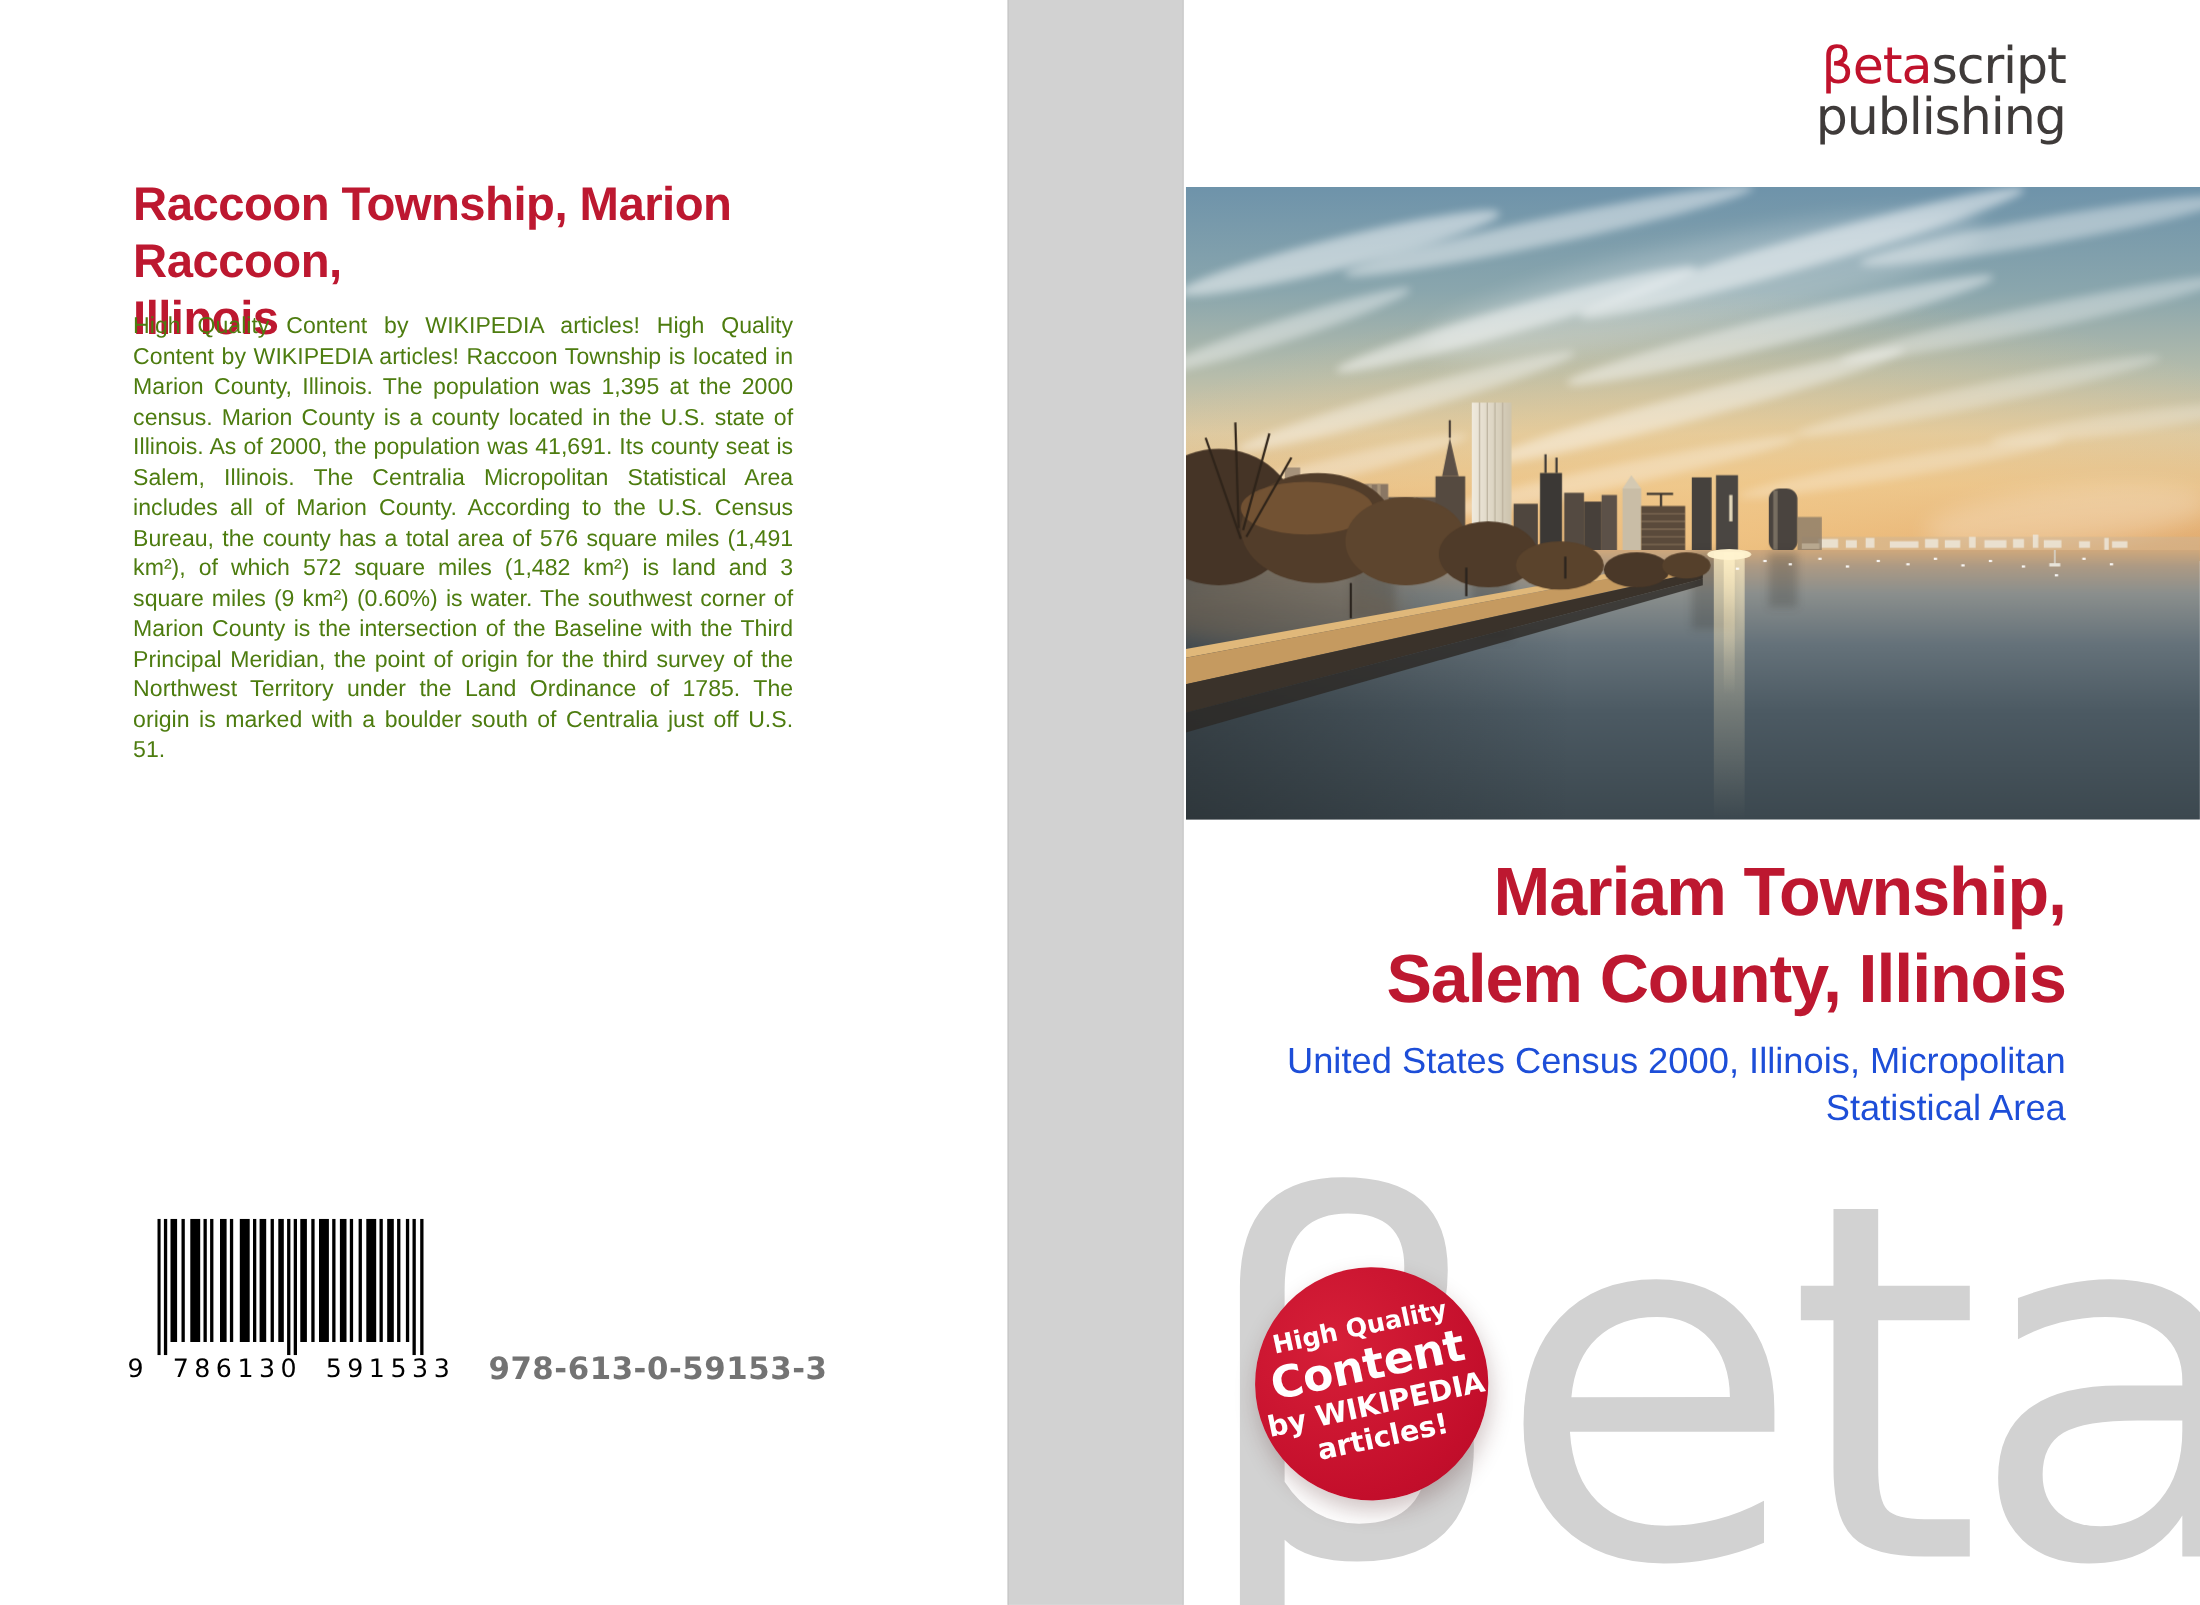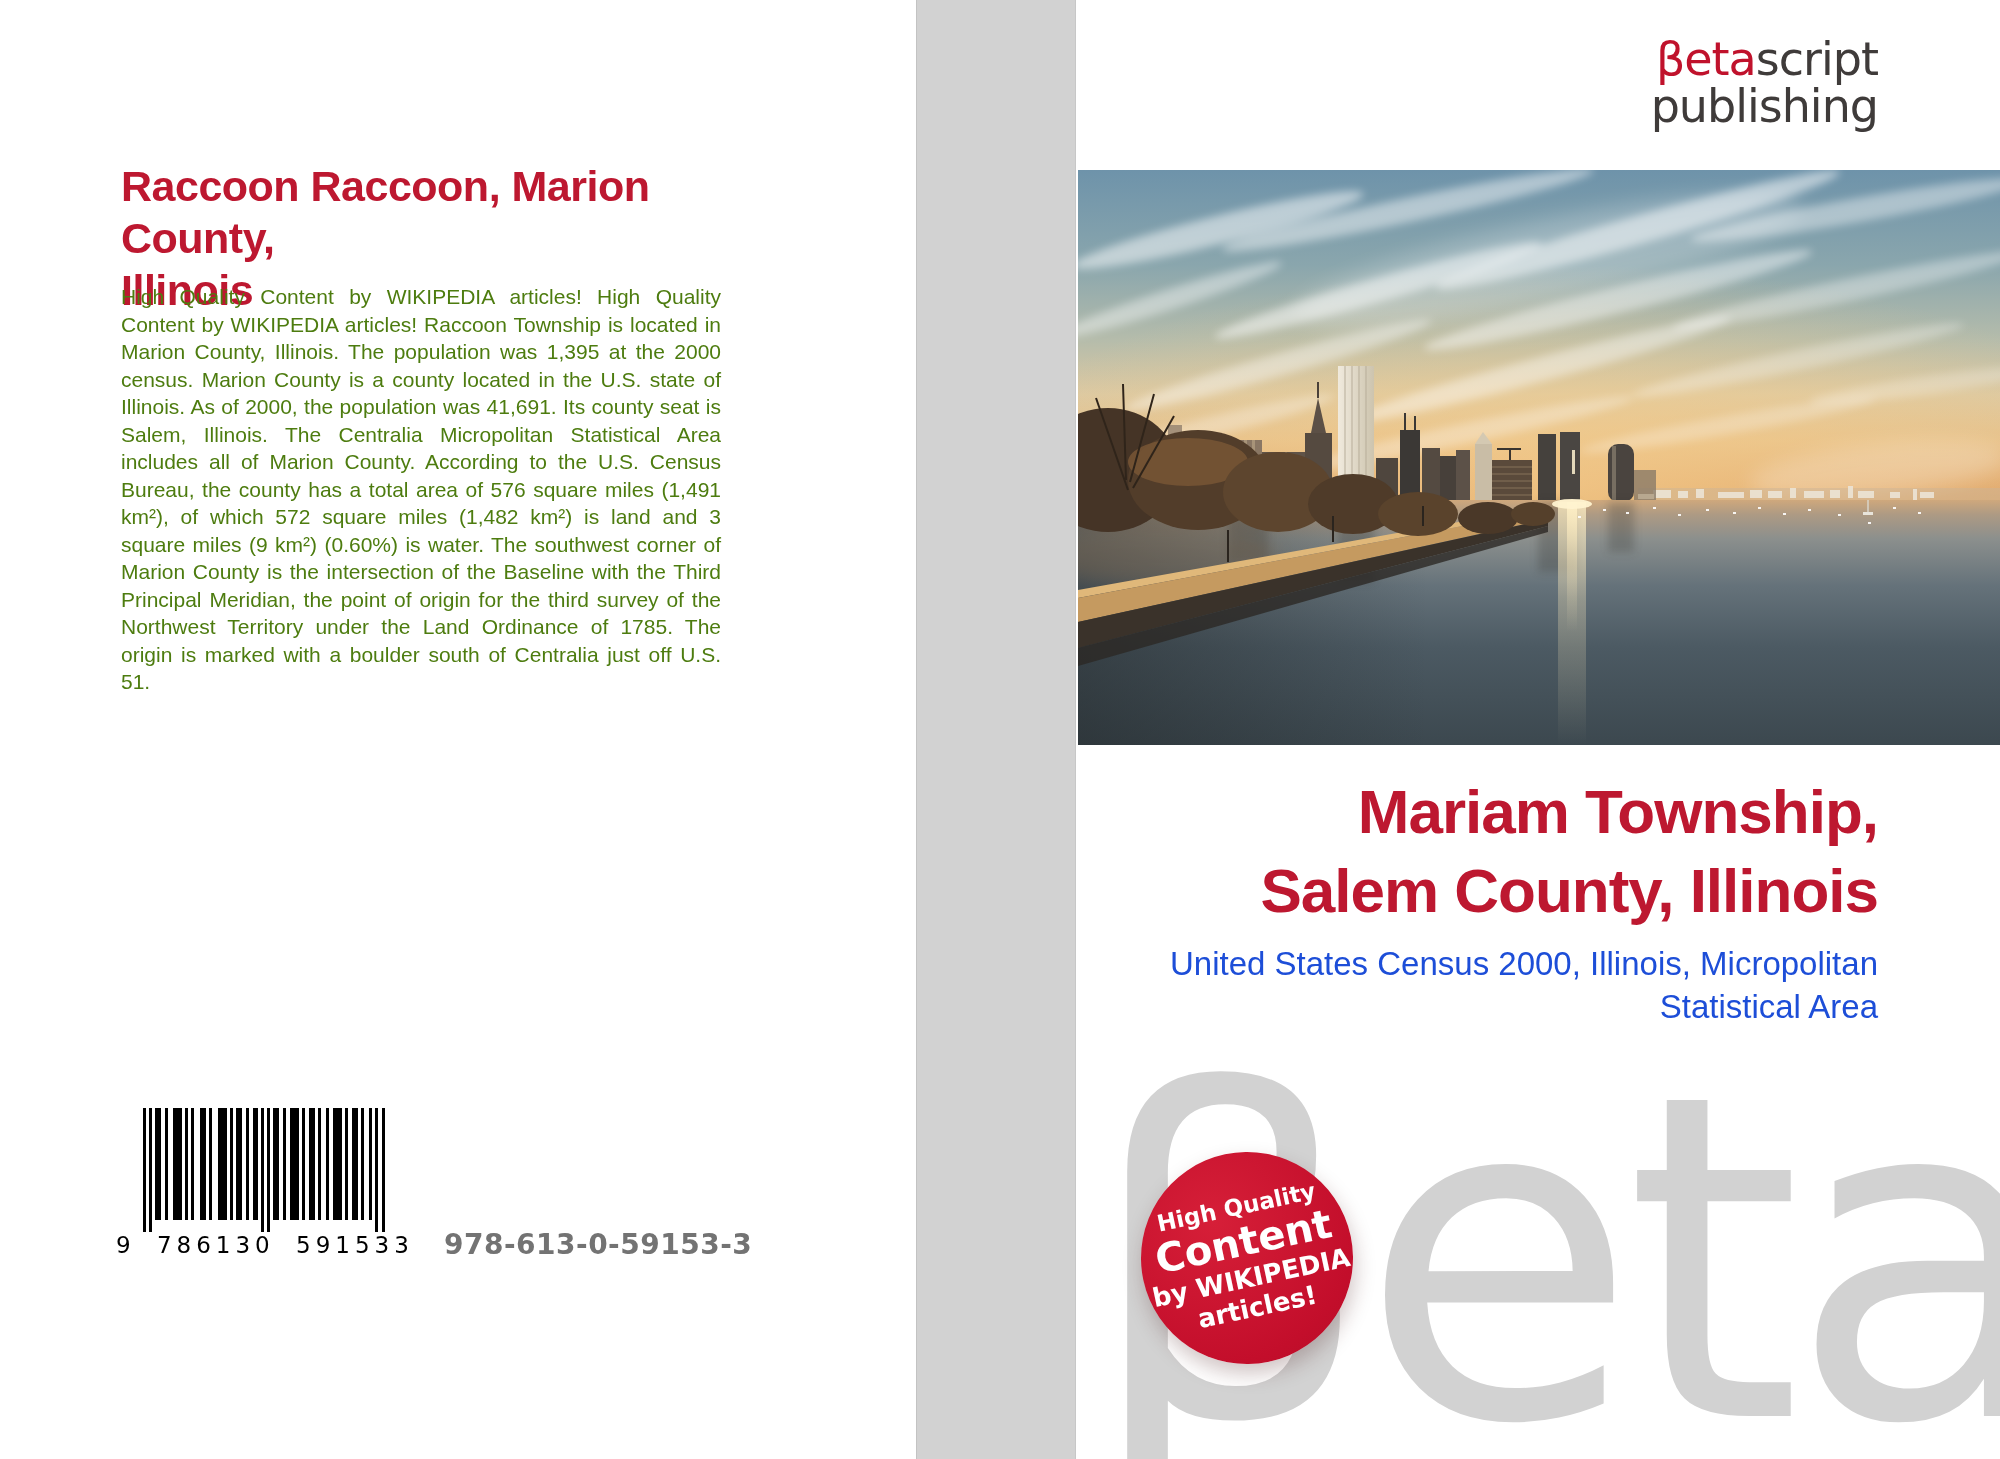--- a/index.html
+++ b/index.html
@@ -72,21 +72,21 @@
     position:absolute;right:122px;top:1316px;text-align:right;white-space:nowrap;
     font-size:34px;line-height:44px;color:#121210;
   }
 </style>
 </head>
 <body>
 
 <div class="canvas">
 
   <section class="back-cover">
-    <h1 class="back-title"><span>Raccoon Raccoon, Marion County,</span><br><span>Illinois</span></h1>
+    <h1 class="back-title"><span>Raccoon Township, Marion Raccoon,</span><br><span>Illinois</span></h1>
 
     <p class="back-desc">High Quality Content by WIKIPEDIA articles! High Quality Content by WIKIPEDIA articles! Raccoon Township is located in Marion County, Illinois. The population was 1,395 at the 2000 census. Marion County is a county located in the U.S. state of Illinois. As of 2000, the population was 41,691. Its county seat is Salem, Illinois. The Centralia Micropolitan Statistical Area includes all of Marion County. According to the U.S. Census Bureau, the county has a total area of 576 square miles (1,491 km²), of which 572 square miles (1,482 km²) is land and 3 square miles (9 km²) (0.60%) is water. The southwest corner of Marion County is the intersection of the Baseline with the Third Principal Meridian, the point of origin for the third survey of the Northwest Territory under the Land Ordinance of 1785. The origin is marked with a boulder south of Centralia just off U.S. 51.</p>
 
     <div class="barcode-area">
       <svg class="barcode-svg" width="248" height="124" viewBox="0 0 248 124">
         <g fill="#000">
           <rect x="0" y="0" width="3" height="124"></rect>
             <rect x="6" y="0" width="3" height="124"></rect>
           <rect x="12" y="0" width="6" height="112"></rect>
             <rect x="22" y="0" width="3" height="112"></rect>

